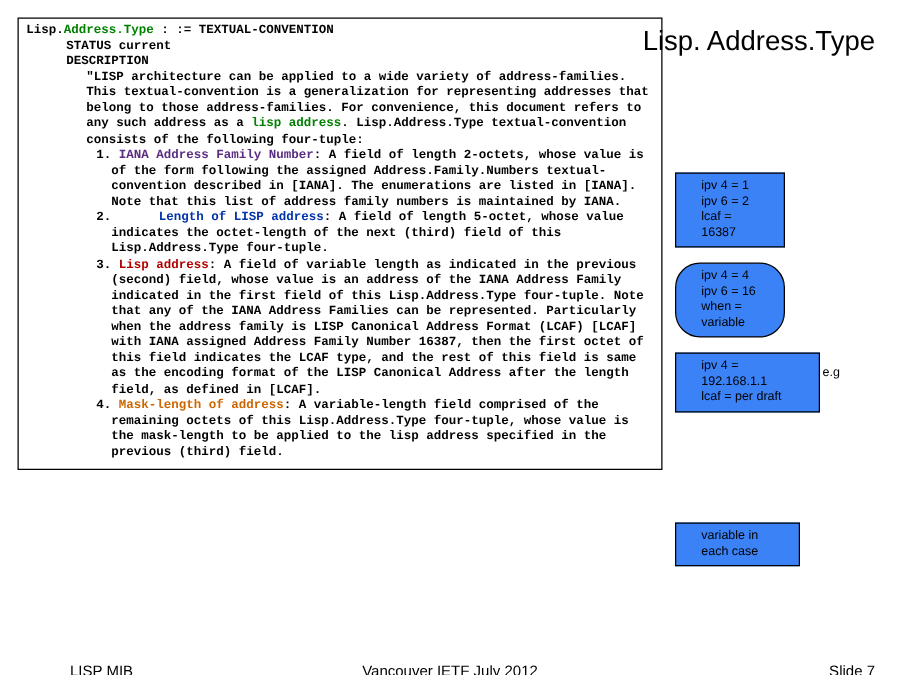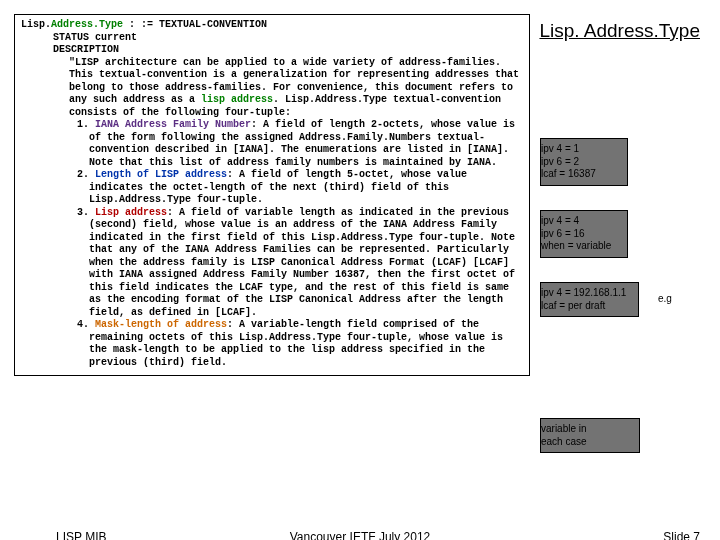--- a/index.html
+++ b/index.html
@@ -15,58 +15,57 @@
   .page {
     position: relative;
     width: 720px;
     height: 540px;
     box-sizing: border-box;
   }
   .title {
     position: absolute;
     top: 20px;
     right: 20px;
-    font-size: 19px;
+    font-size: 22px;
     color: #000;
-    text-decoration: underline;
   }
   .code-box {
     position: absolute;
     top: 14px;
     left: 14px;
     width: 516px;
     border: 1px solid #000;
     padding: 4px 6px 6px 6px;
     box-sizing: border-box;
     font-family: "Courier New", Courier, monospace;
     font-size: 10px;
     font-weight: bold;
     line-height: 1.25;
     white-space: normal;
   }
   .code-box .ind1 { margin-left: 32px; }
   .code-box .ind2 { margin-left: 48px; }
   .code-box .ind3n { margin-left: 56px; text-indent: -1.2em; padding-left: 1.2em; }
   .hl-green { color: #008000; }
   .hl-purple { color: #5a2d82; }
-  .hl-blue { color: #0033aa; }
+  .hl-blue { color: #0033aa; margin-left: 32px; }
   .hl-red { color: #b00000; }
   .hl-orange { color: #cc6600; }
   .box {
     position: absolute;
     border: 1px solid #000;
-    background: #737373;
+    background: #3b82f6;
     font-size: 10px;
     line-height: 1.25;
-    padding: 4px 0;
+    padding: 4px 20px;
     box-sizing: border-box;
   }
   .box1 { top: 138px; left: 540px; width: 88px; }
-  .box2 { top: 210px; left: 540px; width: 88px; }
-  .box3 { top: 282px; left: 540px; width: 99px; }
+  .box2 { top: 210px; left: 540px; width: 88px; border-radius: 20px; }
+  .box3 { top: 282px; left: 540px; width: 116px; }
   .box4 { top: 418px; left: 540px; width: 100px; }
   .eg {
     position: absolute;
     top: 293px;
     left: 658px;
     font-size: 10px;
     color: #000;
   }
   .footer {
     position: absolute;

